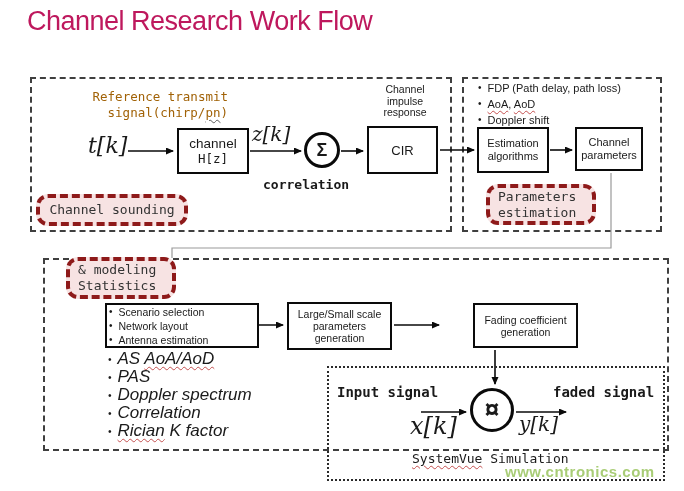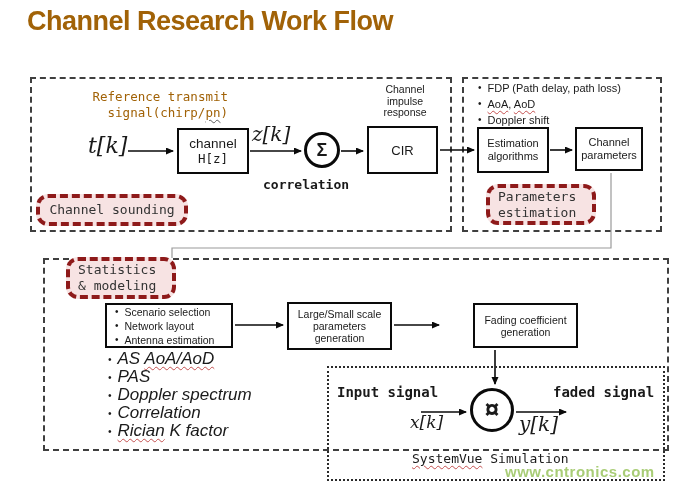--- a/index.html
+++ b/index.html
@@ -2,21 +2,21 @@
 <html><head>
 <meta charset="utf-8">
 <style>
   html,body{margin:0;padding:0;}
   body{width:684px;height:491px;position:relative;background:#ffffff;overflow:hidden;
        font-family:"Liberation Sans",sans-serif;color:#1a1a1a;}
   .abs{position:absolute;}
   .mono{font-family:"DejaVu Sans Mono",monospace;}
   .sans{font-family:"Liberation Sans",sans-serif;}
   .math{font-family:"DejaVu Serif",serif;font-style:italic;}
-  .title{left:27px;top:6px;font-size:27px;font-weight:bold;color:#a16207;letter-spacing:-0.5px;}
+  .title{left:27px;top:6px;font-size:27px;font-weight:normal;color:#be185d;letter-spacing:-0.5px;}
   .section{border:2px dashed #3f3f3f;background:transparent;}
   #sec-sounding{left:30px;top:77px;width:418px;height:151px;}
   #sec-estimation{left:462px;top:77px;width:196px;height:151px;}
   #sec-modeling{left:43px;top:258px;width:622px;height:189px;}
   .tag{border:4px dashed #8e1a1a;border-radius:12px;background:#f7e3e3;color:#333;
        font-family:"DejaVu Sans Mono",monospace;font-size:13px;line-height:16px;
        display:flex;flex-direction:column;justify-content:center;padding:2px 8px;box-sizing:border-box;}
   #tag-sounding{left:36px;top:194px;width:152px;height:32px;align-items:center;}
   #tag-estimation{left:486px;top:184px;width:110px;height:41px;}
   #tag-modeling{left:66px;top:257px;width:110px;height:42px;}
@@ -24,42 +24,42 @@
        align-items:center;justify-content:center;text-align:center;box-sizing:border-box;}
   .box.thin{border-width:2px;}
   #box-channel{left:177px;top:128px;width:72px;height:46px;}
   #box-channel .l1{font-size:13.5px;}
   #box-channel .l2{font-size:12.5px;}
   #box-cir{left:367px;top:126px;width:71px;height:48px;font-size:13px;}
   #box-est{left:477px;top:127px;width:72px;height:46px;font-size:11px;line-height:13px;}
   #box-param{left:575px;top:127px;width:68px;height:44px;font-size:11px;line-height:13px;}
   #box-scale{left:287px;top:302px;width:105px;height:48px;font-size:10.5px;line-height:12px;}
   #box-fading{left:443px;top:303px;width:105px;height:45px;font-size:10.5px;line-height:12px;margin-left:30px;}
-  #box-scenario{left:105px;top:303px;width:128px;height:45px;align-items:flex-start;
-       font-size:10.5px;line-height:13px;padding-left:6px;}
+  #box-scenario{left:105px;top:303px;width:154px;height:45px;align-items:flex-start;
+       font-size:10.5px;line-height:13px;}
   .bullet-row{white-space:nowrap;}
   .bullet-row::before{content:"•";margin:0 6px 0 2px;font-size:10px;vertical-align:1px;}
   #est-bullets{left:476px;top:80px;font-size:11px;line-height:15px;}
   #analysis-bullets{left:106px;top:350px;font-size:17px;line-height:17px;font-style:italic;}
   .circle{border:3px solid #0a0a0a;border-radius:50%;background:#fff;
        display:flex;align-items:center;justify-content:center;box-sizing:border-box;}
   #sigma-circle{left:304px;top:132px;width:36px;height:36px;font-size:18px;font-weight:600;}
   #mixer-circle{left:470px;top:388px;width:44px;height:44px;}
   #mixer-circle .glyph{font-size:26px;font-weight:bold;line-height:1;margin-top:-2px;}
   #ref-text{left:52px;top:89px;width:176px;text-align:right;font-size:12.5px;line-height:16px;color:#a16207;}
   .wavy-dark{text-decoration:underline wavy #5a5a5a 1px;text-underline-offset:2px;}
   .wavy-red{text-decoration:underline wavy #c4504f 1px;text-underline-offset:2px;}
   #t-signal{left:88px;top:133px;font-size:22px;}
   #z-signal{left:252px;top:122px;font-size:20px;}
   #correlation{left:263px;top:177px;font-size:13px;font-weight:600;}
   #cir-caption{left:373px;top:84px;width:64px;text-align:center;font-size:10.5px;line-height:11.5px;}
   #dotted-sim{left:327px;top:366px;width:334px;height:111px;border:2px dotted #2a2a2a;background:transparent;}
   #input-label{left:337px;top:384px;font-size:14px;font-weight:bold;text-align:right;}
   #faded-label{left:553px;top:384px;font-size:14px;font-weight:bold;}
-  #x-signal{left:410px;top:412px;font-size:17px;}
+  #x-signal{left:410px;top:412px;font-size:24px;}
   #y-signal{left:519px;top:412px;font-size:20px;}
   #sim-caption{left:412px;top:451px;font-size:13px;}
   #watermark{left:505px;top:463px;font-size:15px;font-weight:bold;color:rgba(164,202,112,0.95);letter-spacing:0.5px;}
   svg.overlay{position:absolute;left:0;top:0;}
 </style>
 </head>
 <body>
 
 <div class="abs title">Channel Research Work Flow</div>
 
@@ -131,22 +131,22 @@
   <div>Channel</div>
   <div>parameters</div>
 </div>
 
 <div class="abs tag" id="tag-estimation">
   <div>Parameters</div>
   <div>estimation</div>
 </div>
 
 <div class="abs tag" id="tag-modeling">
+  <div>&amp; modeling</div>
   <div>Statistics</div>
-  <div>&amp; modeling</div>
 </div>
 
 <div class="abs box thin sans" id="box-scenario">
   <div class="bullet-row"><span>Scenario selection</span></div>
   <div class="bullet-row"><span>Network layout</span></div>
   <div class="bullet-row"><span>Antenna estimation</span></div>
 </div>
 
 <div class="abs box thin sans" id="box-scale">
   <div>Large/Small scale</div>

